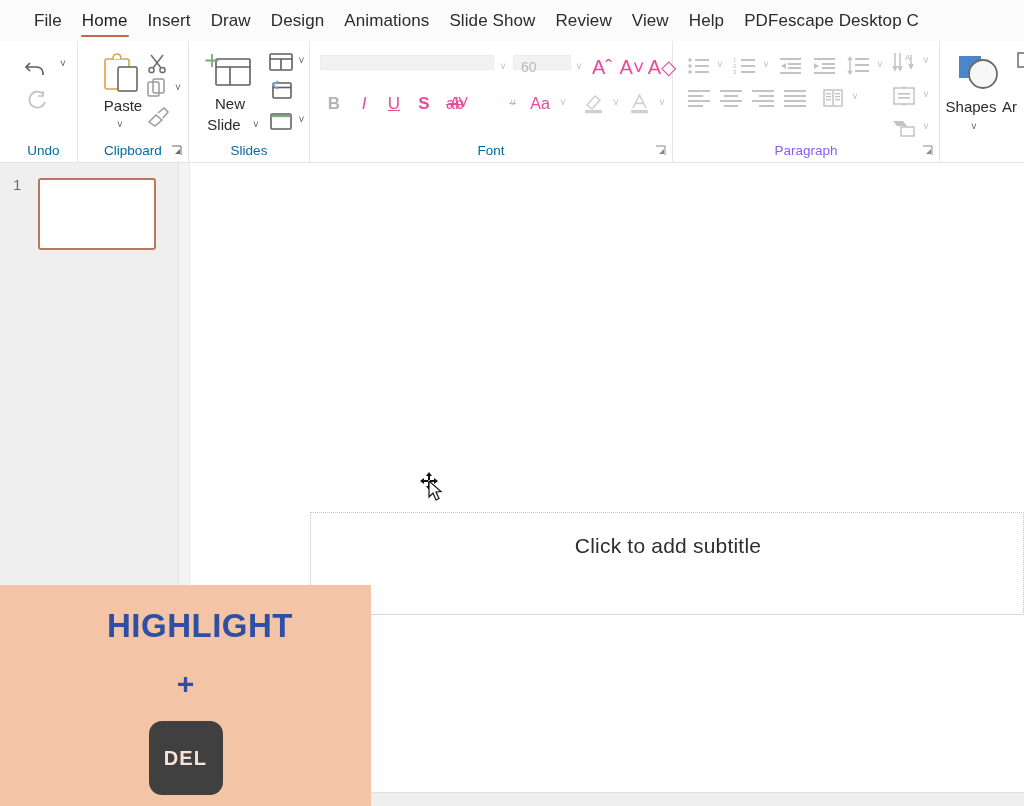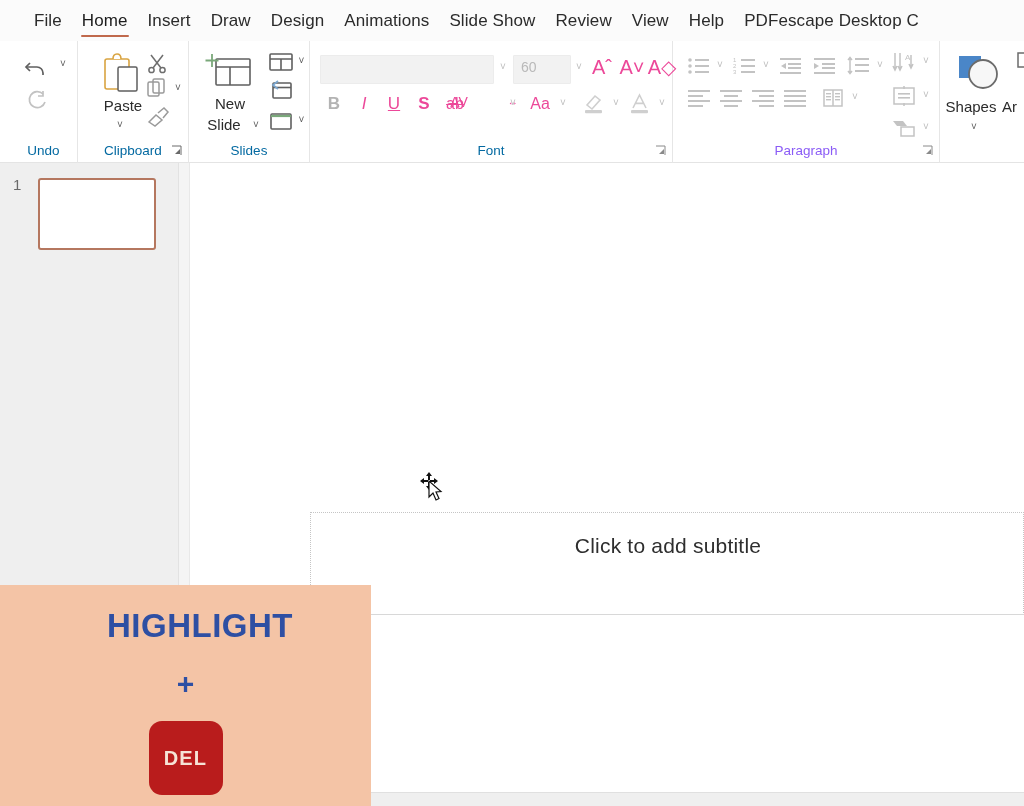--- a/index.html
+++ b/index.html
@@ -71,21 +71,21 @@
   .clip-page  { fill: #fff; stroke: #5f5f5f; stroke-width: 1.5; }
   .gray-ico { stroke: #6e6e6e; fill: none; stroke-width: 1.5; }
   .gray-ico-l { stroke: #9a9a9a; fill: none; stroke-width: 1.5; }
 
   
   .slide-ico { stroke: #5f5f5f; fill: #fff; stroke-width: 1.6; }
 
   
   .fontbox {
     position: absolute; background: #f2f2f2; border: 1px solid #ececec;
-    height: 29px; border-radius: 1px;
+    height: 15px; border-radius: 1px;
   }
   .fontbox .txt { position:absolute; left:7px; top:3px; font-size:14px; color:#b9b9b9; }
   .dimstroke { stroke: #cfcfcf; fill: none; stroke-width: 1.6; }
   .dimfill { fill: #cfcfcf; }
   .fbtn { position: absolute; font-size: 17px; color: #ec4899; display:flex; align-items:center; justify-content:center; }
 
   
   .pstroke { stroke: #c3c3c3; fill: none; stroke-width: 1.5; }
   .pfill { fill: #c3c3c3; }
 
@@ -156,21 +156,21 @@
     font-size: 33px; font-weight: bold; color: #2e4fa3;
     letter-spacing: .5px;
     margin-left: 29px;
   }
   .ov-plus {
     margin-top: 24px; font-size: 30px; font-weight: bold; color: #2e4fa3;
     line-height: 1;
   }
   .ov-key {
     margin-top: 22px; width: 74px; height: 74px;
-    background: #b91c1c; border-radius: 13px;
+    background: #404040; border-radius: 13px;
     display: flex; align-items: center; justify-content: center;
   }
   .ov-key-label {
     font-size: 20px; font-weight: bold; color: #f6e3d6; letter-spacing: 1.2px;
   }
 </style>
 </head>
 <body>
 
 <div id="app">

